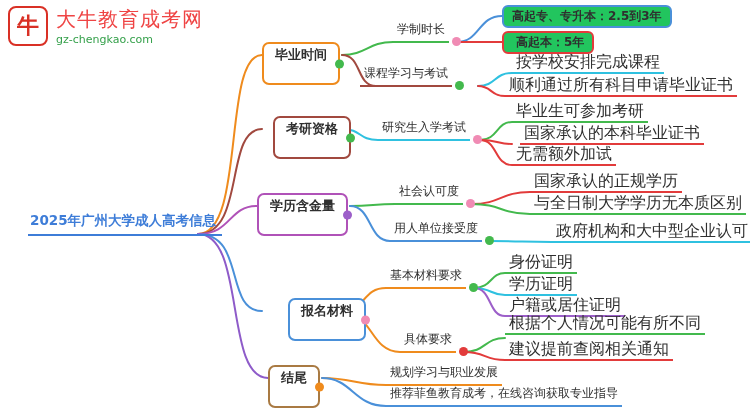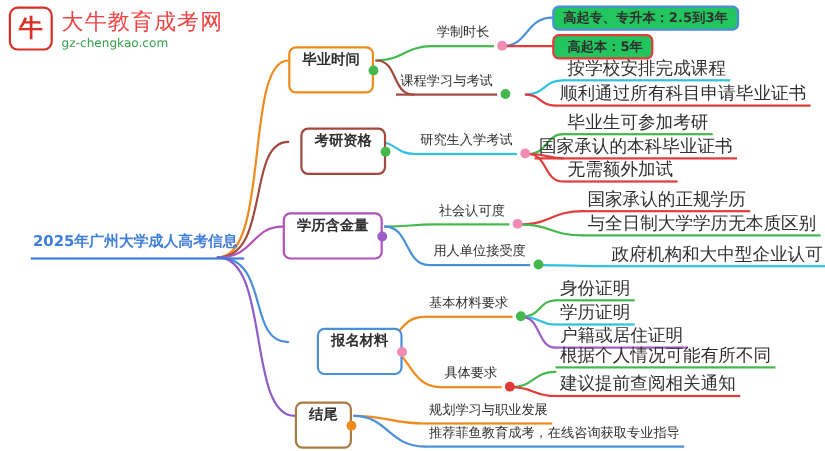--- a/index.html
+++ b/index.html
@@ -131,21 +131,21 @@
   </div>
   <div class="node lvl2" style="left:386px; top:365px; --c:#ef8b1d;">规划学习与职业发展</div>
   <div class="node lvl2" style="left:386px; top:386px; --c:#4a90d9;">推荐菲鱼教育成考，在线咨询获取专业指导</div>
 
   <div class="node leafbox" style="left:502px; top:5px; --c:#4a90d9;">高起专、专升本：2.5到3年</div>
   <div class="node leafbox" style="left:502px; top:31px;padding-left:12px; --c:#e23b3b;">高起本：5年</div>
 
   <div class="node leaf" style="left:512px; top:55px; --c:#2fc1e0;">按学校安排完成课程</div>
   <div class="node leaf" style="left:505px; top:78px; --c:#e23b3b;">顺利通过所有科目申请毕业证书</div>
   <div class="node leaf" style="left:512px; top:104px; --c:#43b94d;">毕业生可参加考研</div>
-  <div class="node leaf" style="left:486px; top:126px;text-align:right; --c:#e23b3b;">国家承认的本科毕业证书</div>
+  <div class="node leaf" style="left:520px; top:126px;text-align:right; --c:#e23b3b;">国家承认的本科毕业证书</div>
   <div class="node leaf" style="left:512px; top:147px; --c:#e23b3b;">无需额外加试</div>
   <div class="node leaf" style="left:530px; top:174px; --c:#e23b3b;">国家承认的正规学历</div>
   <div class="node leaf" style="left:530px; top:196px; --c:#43b94d;">与全日制大学学历无本质区别</div>
   <div class="node leaf" style="left:552px; top:224px; --c:#2fc1e0;">政府机构和大中型企业认可</div>
   <div class="node leaf" style="left:505px; top:255px; --c:#43b94d;">身份证明</div>
   <div class="node leaf" style="left:505px; top:277px; --c:#2fc1e0;">学历证明</div>
   <div class="node leaf" style="left:505px; top:298px; --c:#9c5fc9;">户籍或居住证明</div>
   <div class="node leaf" style="left:505px; top:316px; --c:#43b94d;">根据个人情况可能有所不同</div>
   <div class="node leaf" style="left:505px; top:342px; --c:#e23b3b;">建议提前查阅相关通知</div>
 

